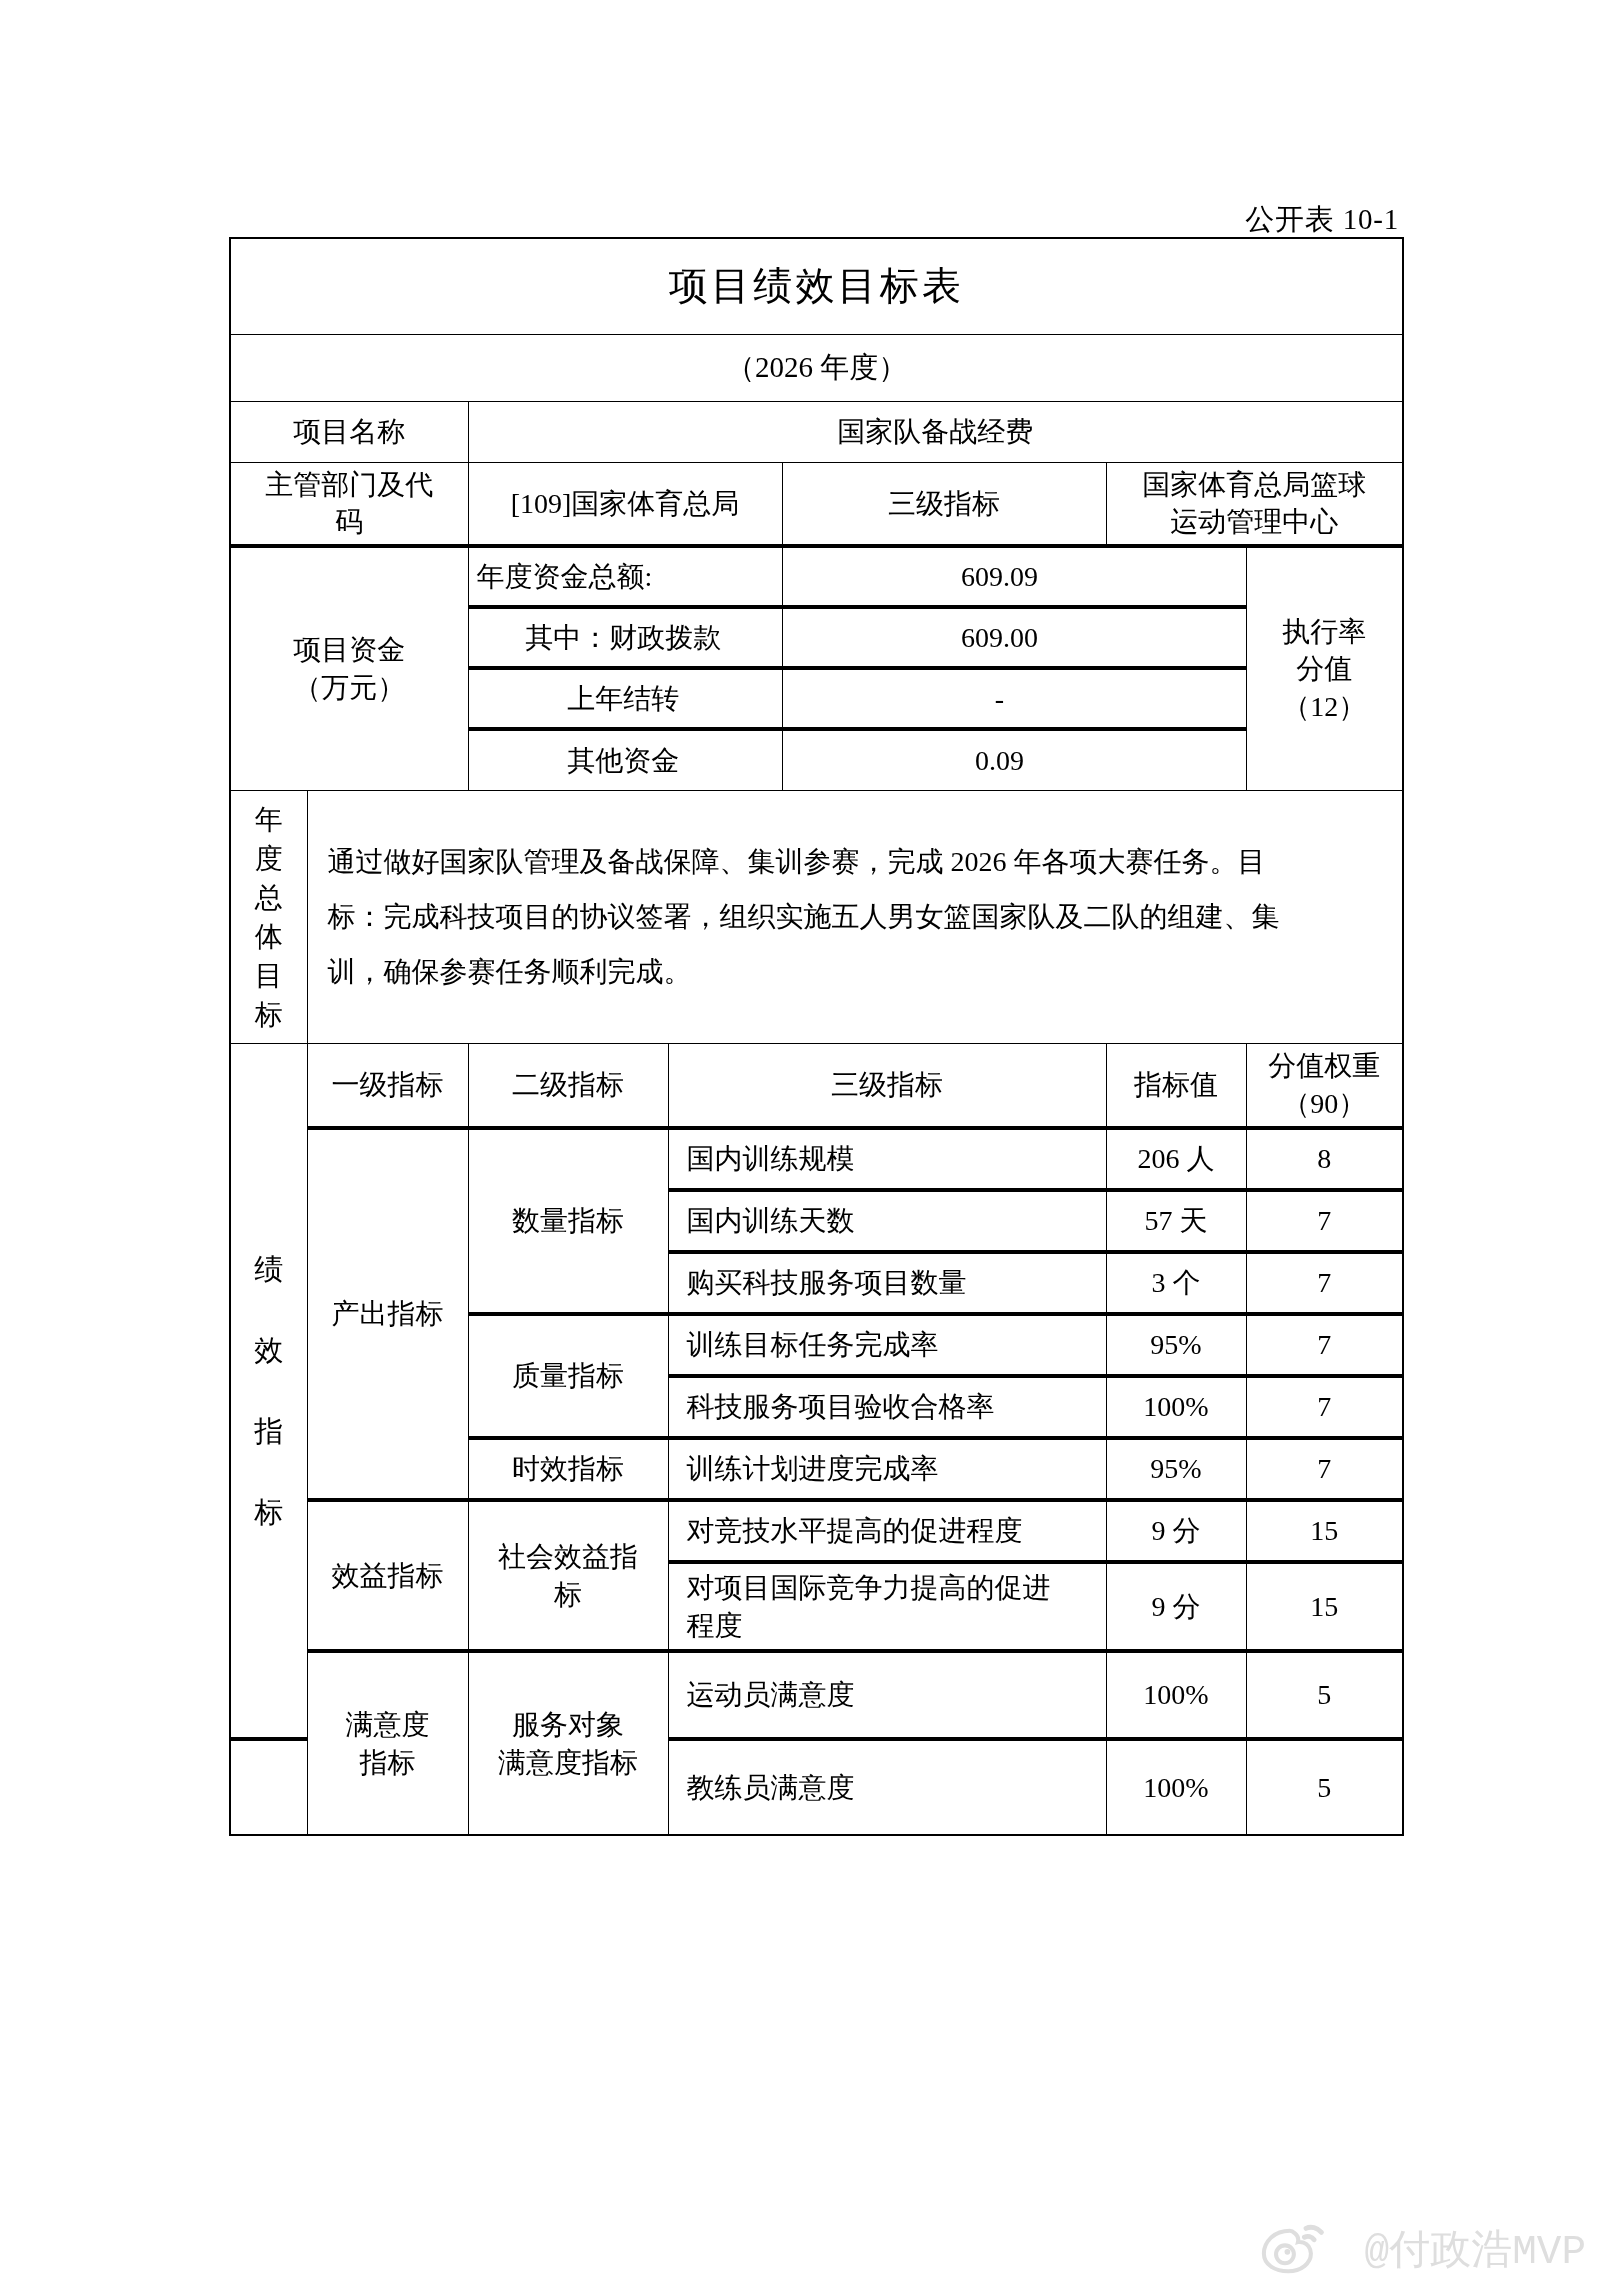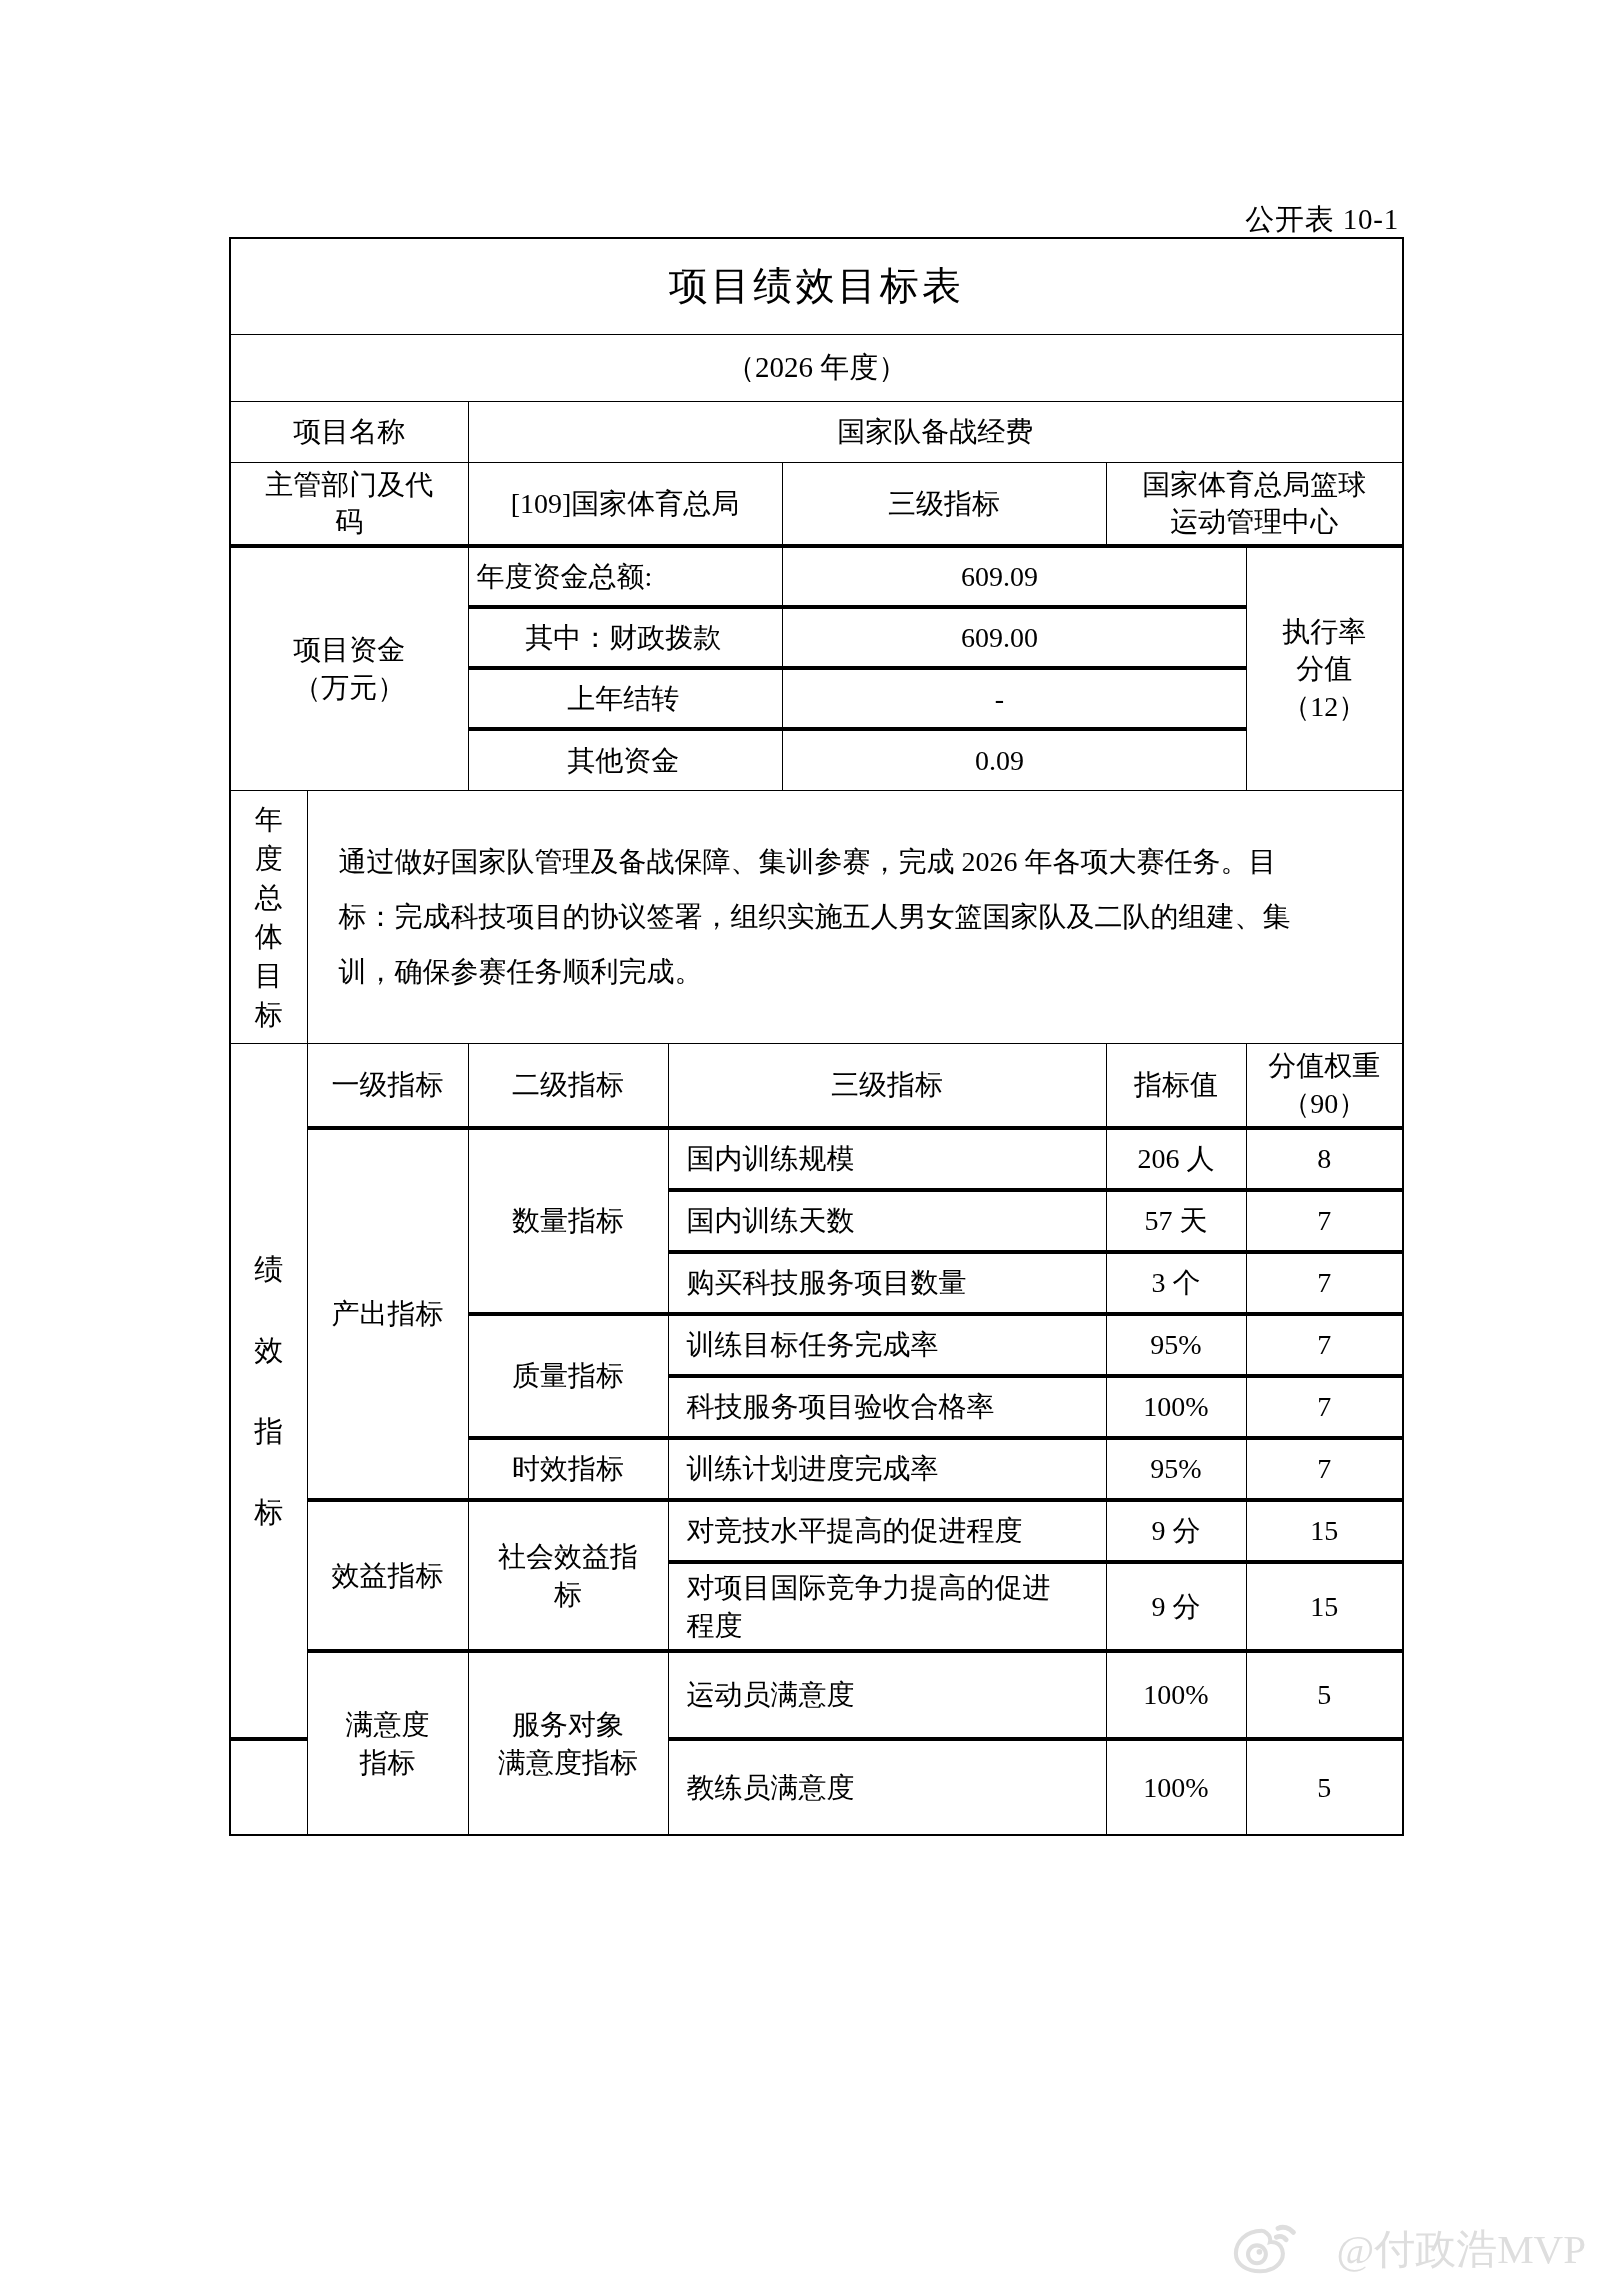--- a/index.html
+++ b/index.html
@@ -22,25 +22,25 @@
   .pre{white-space:pre-line;}
   .title-cell{font-size:39px;font-weight:normal;letter-spacing:3.2px;}
   .year-cell{font-size:29px;}
   .vlabel{white-space:pre-line;padding:0;}
   .vlabel-goal{line-height:39px;}
   .vlabel-perf{line-height:81px;font-size:29px;}
   .fname{text-align:center;padding-right:11.4px;}
   .fname-first{text-align:left;}
   .fval{text-align:center;padding-right:37px;}
   .iname{text-align:left;padding:4.9px 34px 4.9px 18px;}
-  .goal-text{text-align:left;padding:8px 31px;line-height:55px;}
+  .goal-text{text-align:left;padding:8px 20px;line-height:55px;}
   .watermark{
     position:absolute;right:37px;top:2217px;display:flex;align-items:center;gap:11.4px;
   }
-  .watermark .handle{font-size:41px;font-family:Liberation Serif, serif;margin-left:20px;}
+  .watermark .handle{font-size:41px;font-family:Liberation Mono, monospace;margin-left:20px;}
 </style>
 </head>
 <body>
 
 <div class="doc-tag">公开表 10-1</div>
 
 <table class="perf">
   <colgroup>
     <col style="width:77px">
       <col style="width:161px">

